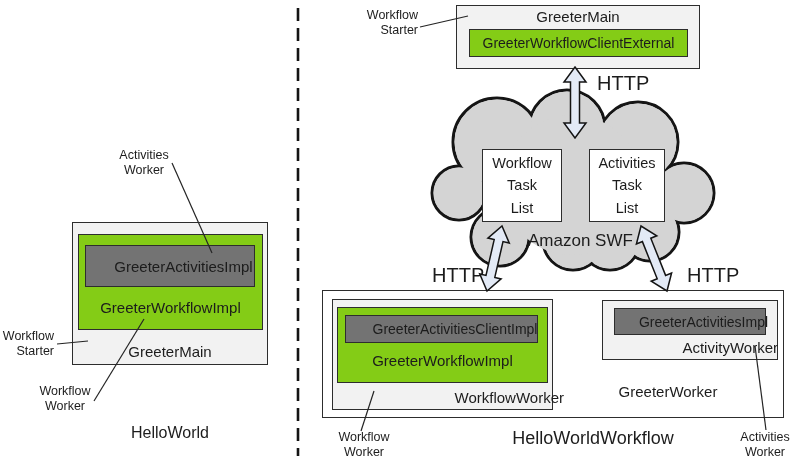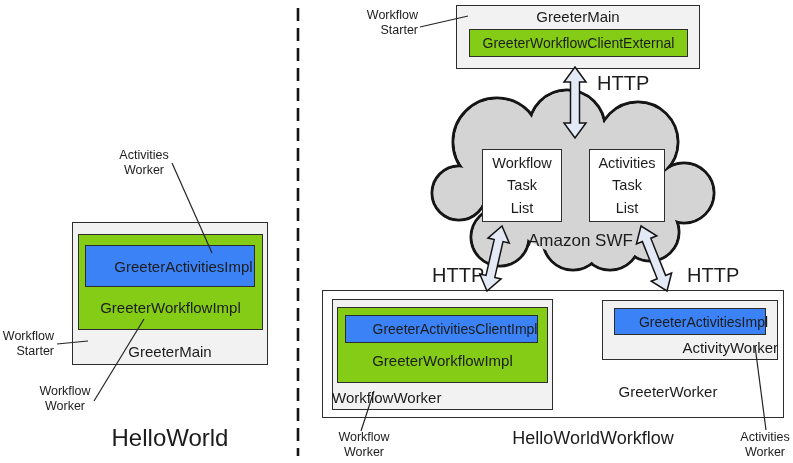--- a/index.html
+++ b/index.html
@@ -8,31 +8,31 @@
     background:#ffffff;
     font-family:"Liberation Sans", sans-serif;
     color:#1c1c1c;
   }
   .abs{position:absolute;}
   svg.layer{position:absolute;left:0;top:0;pointer-events:none;}
   
   .box{position:absolute;box-sizing:border-box;border:1.5px solid #2d2d2d;}
   .box-outer{background:#f2f2f2;}
   .box-mid{background:#84cc16;}
-  .box-dark{background:#3b82f6;padding-left:27px;}
+  .box-dark{background:#737373;padding-left:27px;}
   .box-white{background:#ffffff;}
   .box-frame{background:#ffffff;}
   .center-text{display:flex;align-items:center;justify-content:center;}
   
   .boxlabel{font-size:15px;white-space:nowrap;}
   .boxlabel-sm{font-size:14px;white-space:nowrap;}
   .anno{font-size:12.5px;line-height:1.22;white-space:pre-line;text-align:center;}
   .anno-right{text-align:right;}
   .http{font-size:20px;white-space:nowrap;}
-  .caption{font-size:24px;white-space:nowrap;text-align:center;}
+  .caption{font-size:16px;white-space:nowrap;text-align:center;}
   .caption-sm{font-size:18px;}
   .tasklist{font-size:14.5px;line-height:1.55;white-space:pre-line;text-align:center;}
   .swf{font-size:17px;white-space:nowrap;}
 </style>
 </head>
 <body>
 
 <svg class="layer" width="793" height="463">
   <line x1="298" y1="8" x2="298" y2="456" stroke="#141414" stroke-width="2.6" stroke-dasharray="13 7"></line>
   <g>
@@ -103,21 +103,21 @@
 <div class="abs http" style="left:687px;top:264px;">HTTP</div>
 
 <div class="box box-frame" style="left:322px;top:290px;width:462px;height:128px;"></div>
 
 <div class="box box-outer" style="left:332px;top:299px;width:221px;height:111px;"></div>
 <div class="box box-mid" style="left:337px;top:307px;width:211px;height:76px;"></div>
 <div class="box box-dark center-text" style="left:345px;top:315px;width:193px;height:28px;">
   <span class="boxlabel-sm">GreeterActivitiesClientImpl</span>
 </div>
 <div class="abs boxlabel" style="left:337px;top:352px;width:211px;text-align:center;">GreeterWorkflowImpl</div>
-<div class="abs boxlabel" style="left:332px;top:389px;width:232px;text-align:left;">WorkflowWorker</div>
+<div class="abs boxlabel" style="left:332px;top:389px;width:232px;text-align:right;">WorkflowWorker</div>
 
 <div class="box box-outer" style="left:602px;top:300px;width:176px;height:60px;"></div>
 <div class="box box-dark center-text" style="left:614px;top:308px;width:152px;height:27px;">
   <span class="boxlabel-sm">GreeterActivitiesImpl</span>
 </div>
 <div class="abs boxlabel" style="left:602px;top:339px;width:176px;text-align:right;">ActivityWorker</div>
 <div class="abs boxlabel" style="left:600px;top:383px;width:136px;text-align:center;">GreeterWorker</div>
 
 <div class="abs anno" style="left:319px;top:430px;width:90px;">Workflow
 Worker</div>

